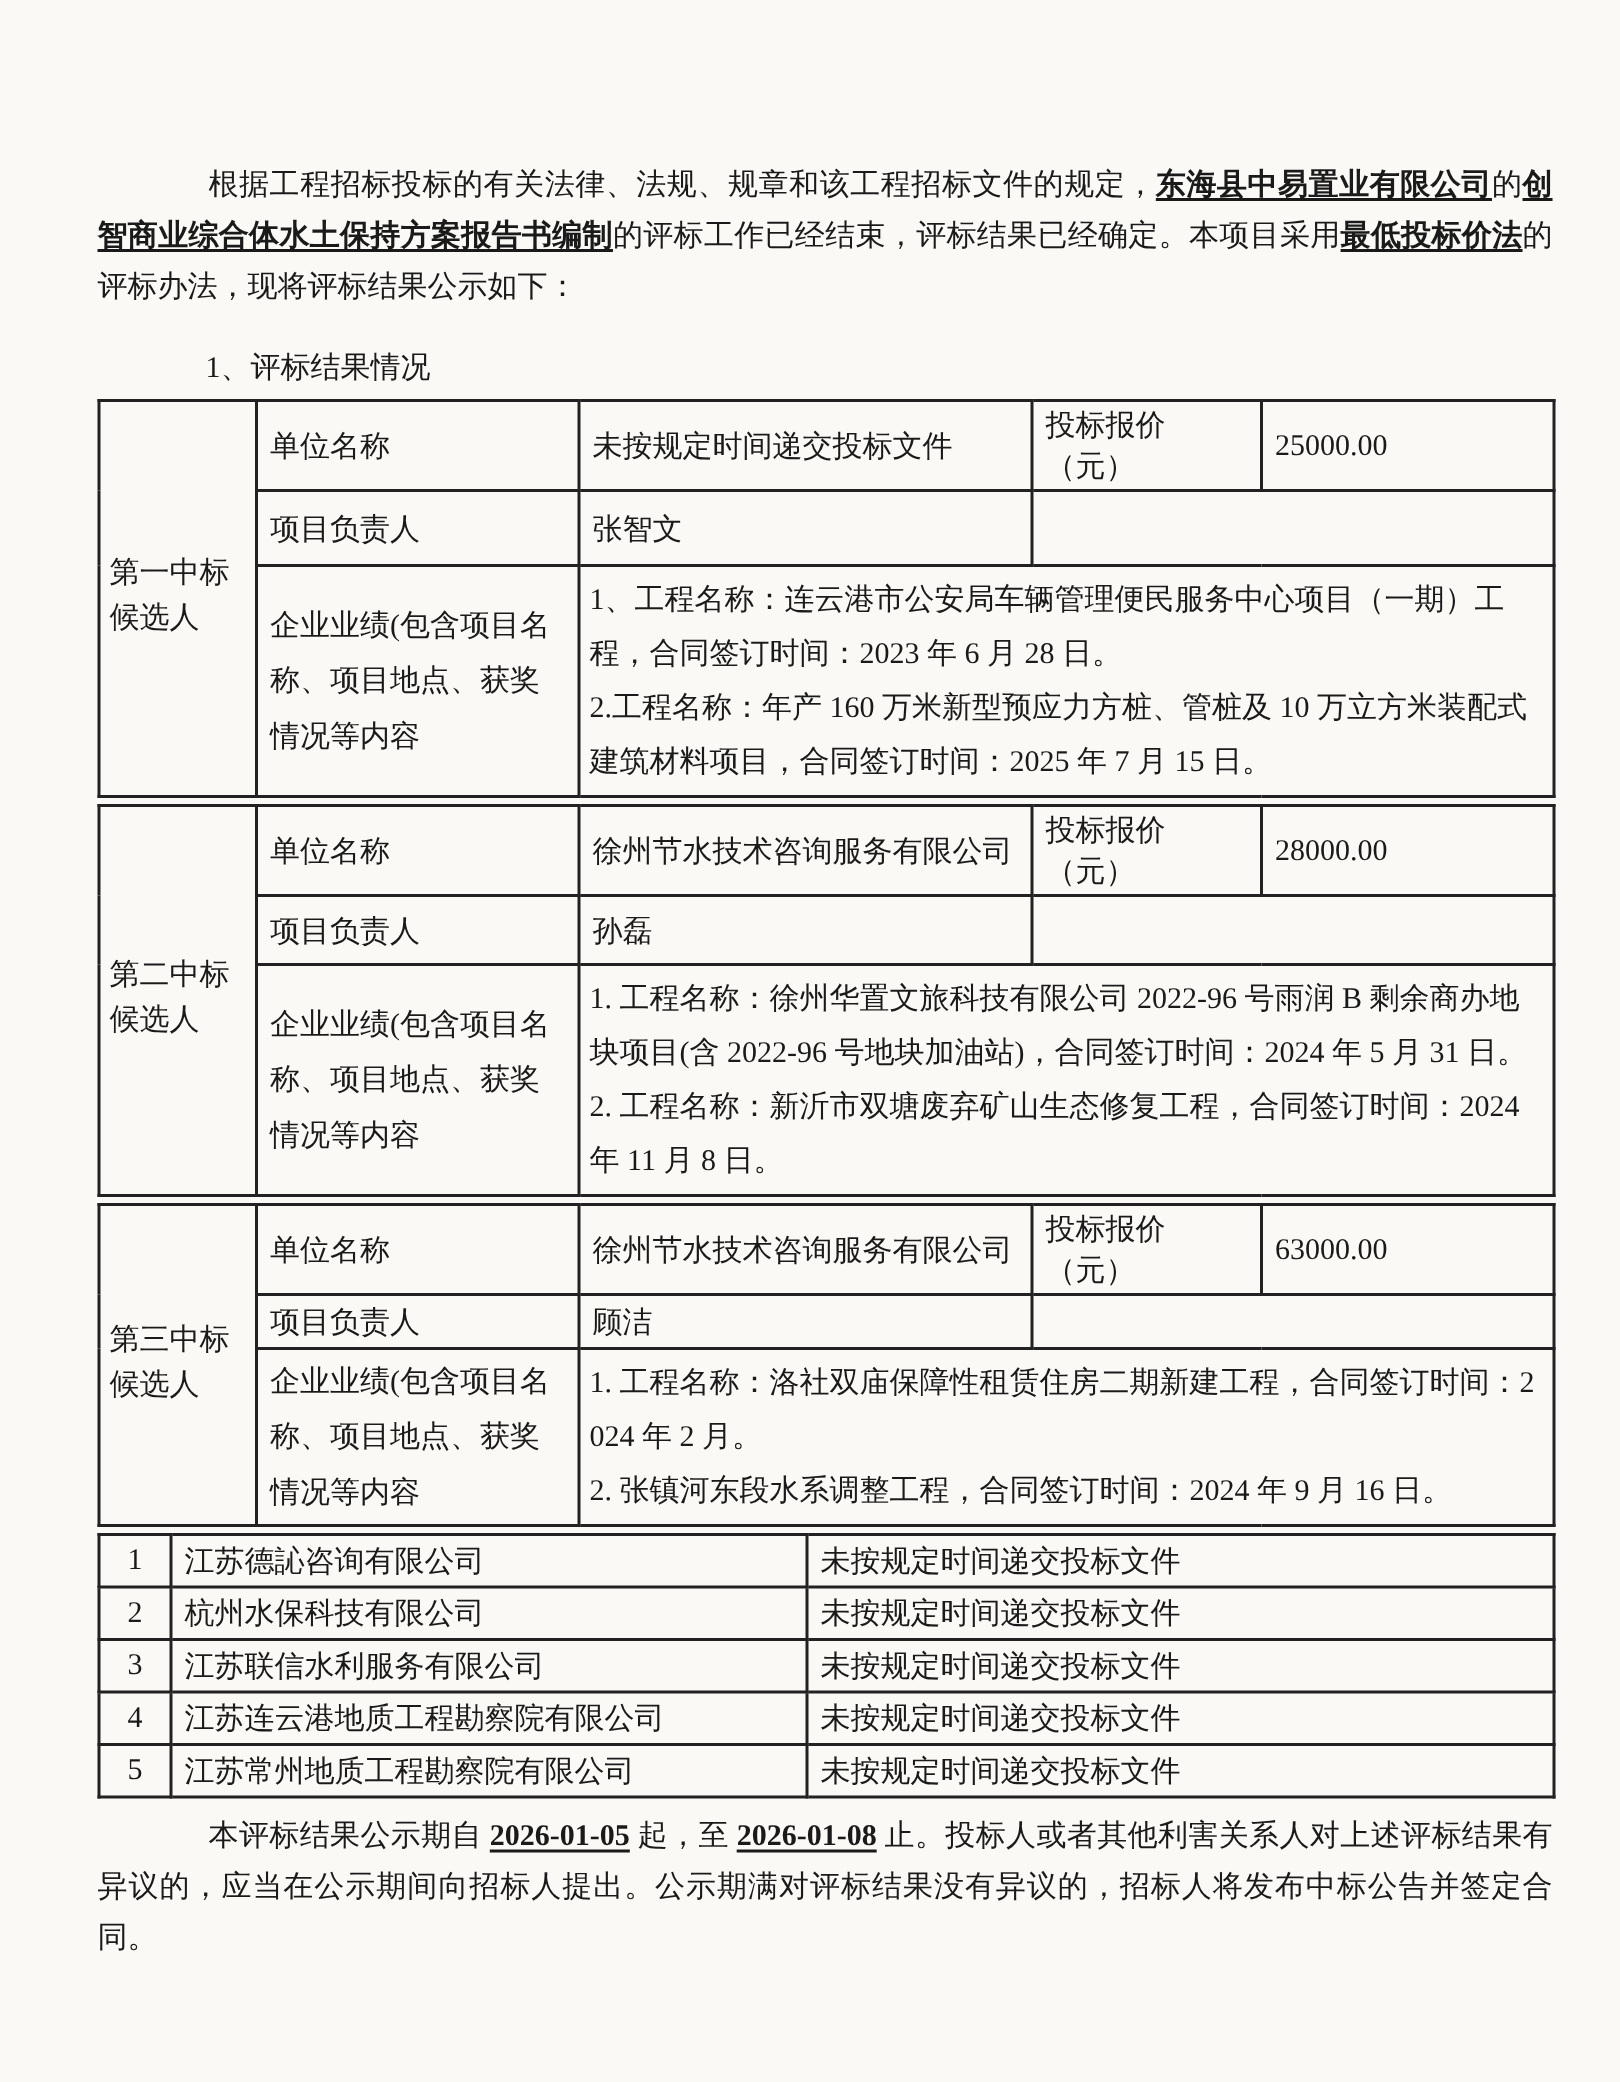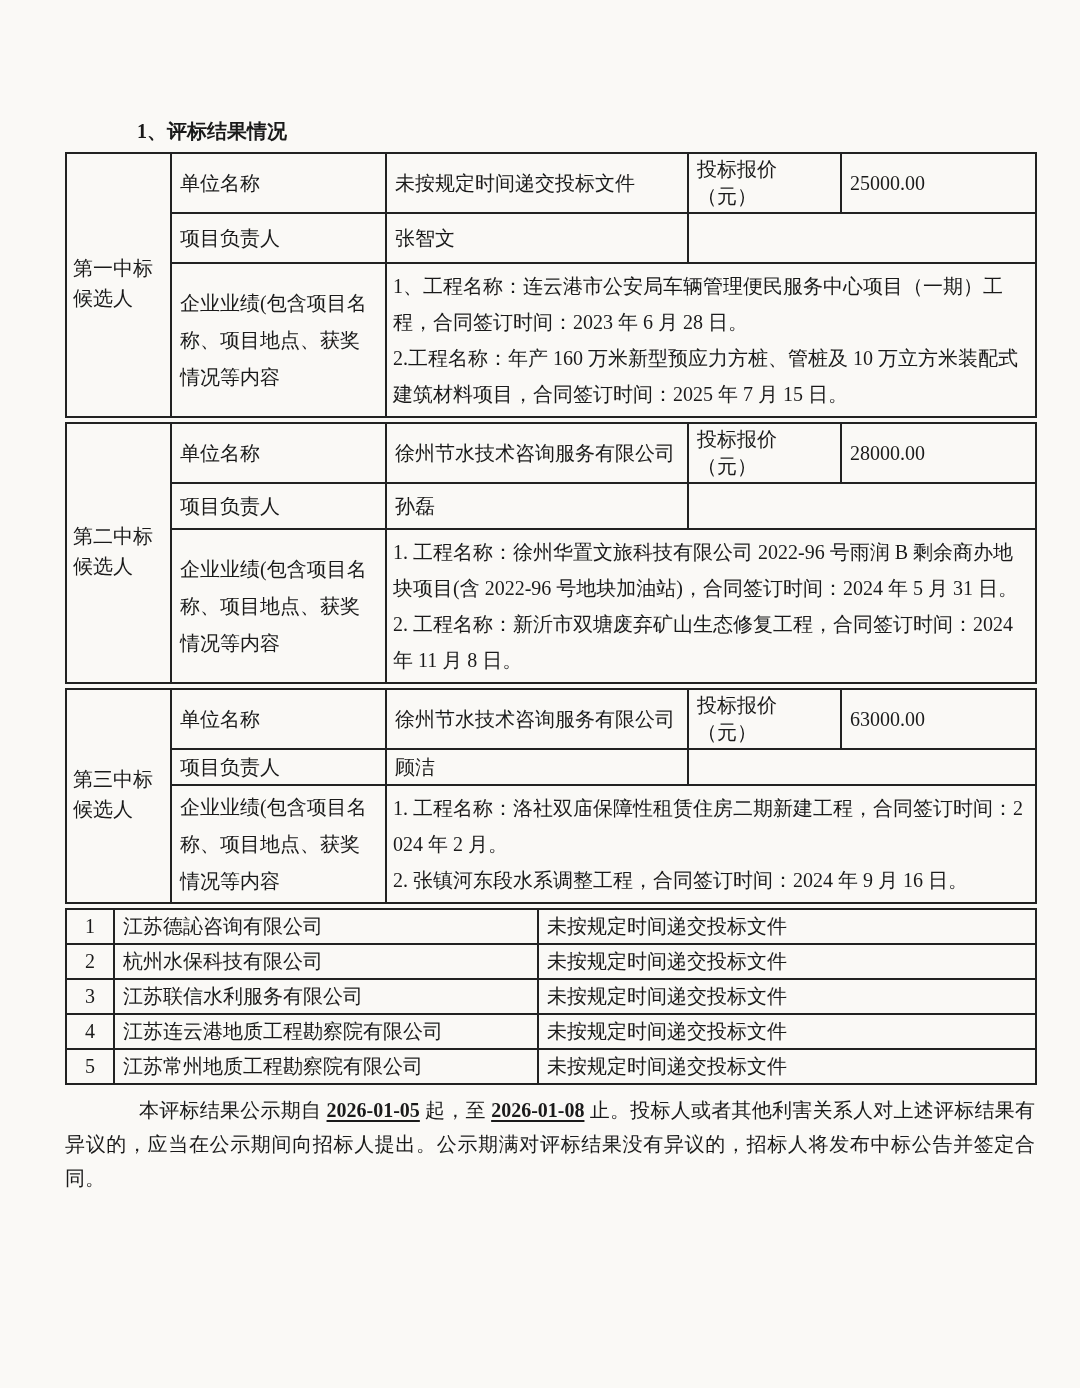--- a/index.html
+++ b/index.html
@@ -25,22 +25,22 @@
     margin: 0;
   }
   .indent { text-indent: 74px; }
   .bu {
     font-weight: bold;
     text-decoration: underline;
     text-underline-offset: 3px;
   }
   .section-heading {
     font-size: 20px;
-    font-weight: bold;
-    margin: 12px 0 8px 72px;
+    font-weight: normal;
+    margin: 24px 0 8px 72px;
     line-height: 26px;
   }
   table {
     width: 970px;
     border-collapse: collapse;
     table-layout: fixed;
   }
   .cand-table { margin-bottom: 4px; }
   td, th {
     border: 2px solid #222222;
@@ -71,20 +71,21 @@
   }
   .invalid-table td { height: 29px; }
   .invalid-table .seq { text-align: center; padding: 2px 2px; }
   .closing { margin-top: 8px; }
 </style>
 </head>
 <body>
 
 <div class="page">
 
+  <p class="para indent"><span>根据工程招标投标的有关法律、法规、规章和该工程招标文件的规定，</span><span class="bu">东海县中易置业有限公司</span><span>的</span><span class="bu">创智商业综合体水土保持方案报告书编制</span><span>的评标工作已经结束，评标结果已经确定。本项目采用</span><span class="bu">最低投标价法</span><span>的评标办法，现将评标结果公示如下：</span></p>
 
   <div class="section-heading">1、评标结果情况</div>
 
   <table class="cand-table">
     <colgroup>
         <col style="width:105px">
         <col style="width:215px">
         <col style="width:302px">
         <col style="width:153px">
         <col style="width:195px">

